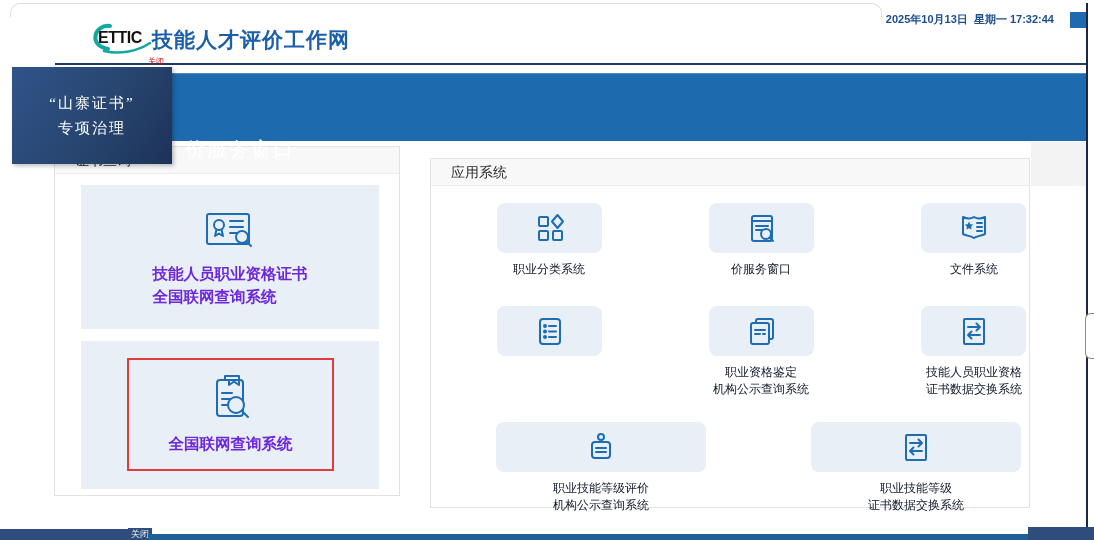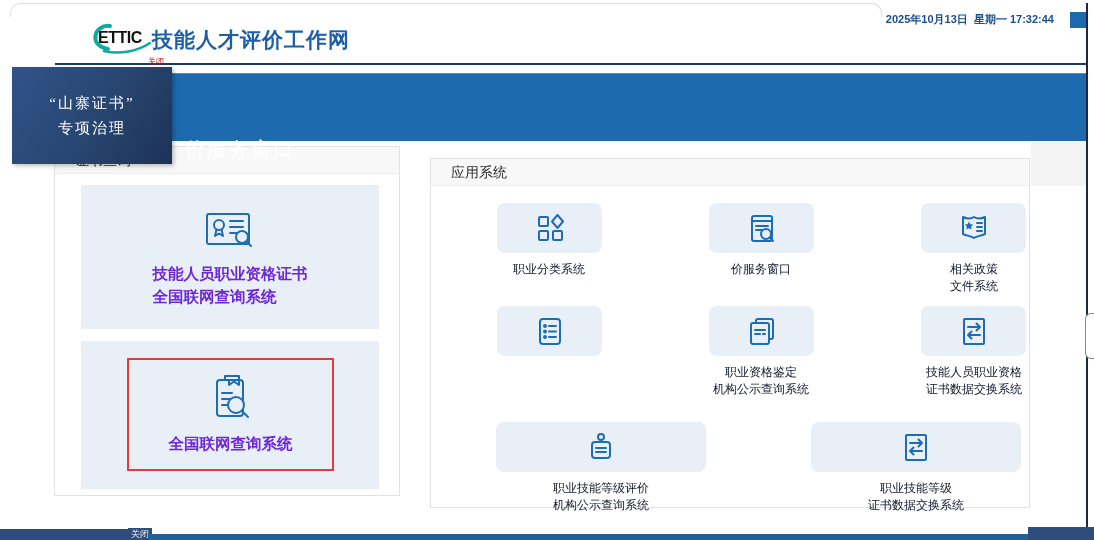--- a/index.html
+++ b/index.html
@@ -175,21 +175,20 @@
 
   <div class="applbl" style="left:18px;top:102px;">
     <div>职业分类系统</div>
     <div></div>
   </div>
   <div class="applbl" style="left:230px;top:102px;">
     <div>价服务窗口</div>
     <div></div>
   </div>
   <div class="applbl" style="left:443px;top:102px;">
-    <div>相关政策</div>
     <div>文件系统</div>
   </div>
 
   <div class="tile" style="left:66px;top:147px;">
     <svg class="icon" width="32" height="32" viewBox="0 0 32 32">
       <rect x="6" y="4" width="20" height="25" rx="3"></rect>
       <circle cx="11" cy="11" r="1" fill="#1e6db2"></circle>
       <circle cx="11" cy="16.5" r="1" fill="#1e6db2"></circle>
       <circle cx="11" cy="22" r="1" fill="#1e6db2"></circle>
       <path d="M15 11 H22 M15 16.5 H22 M15 22 H22"></path>

